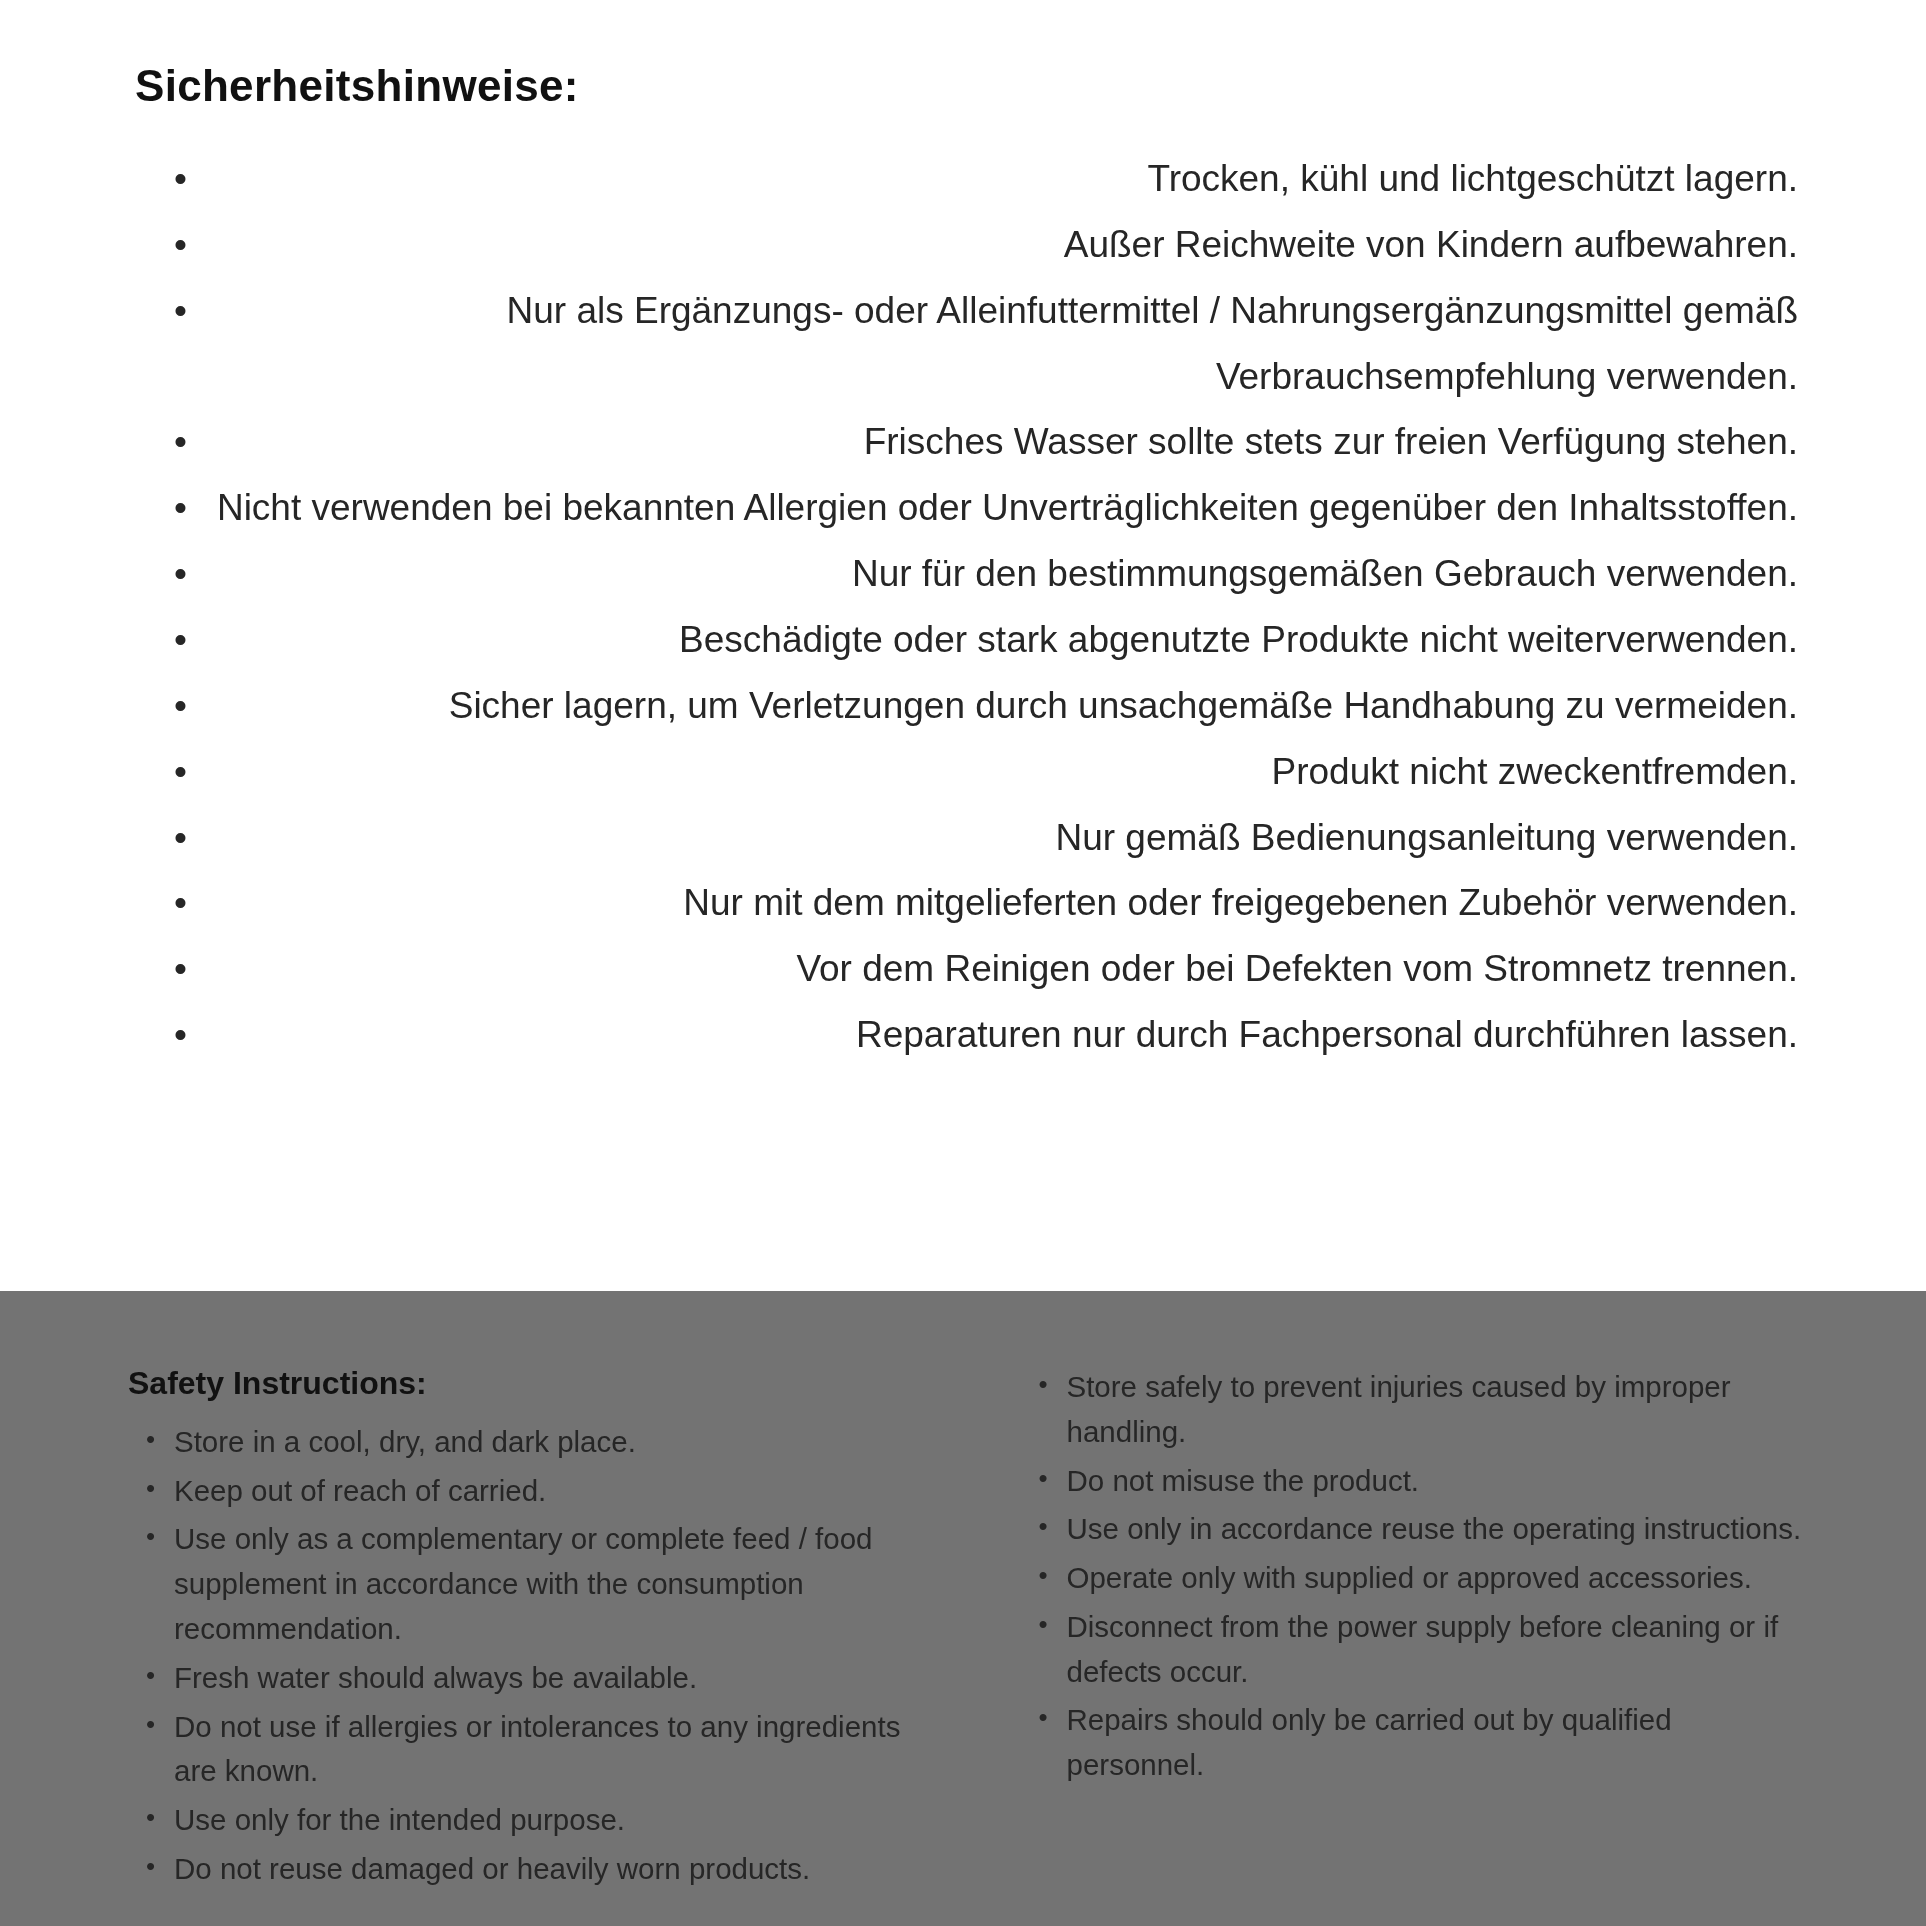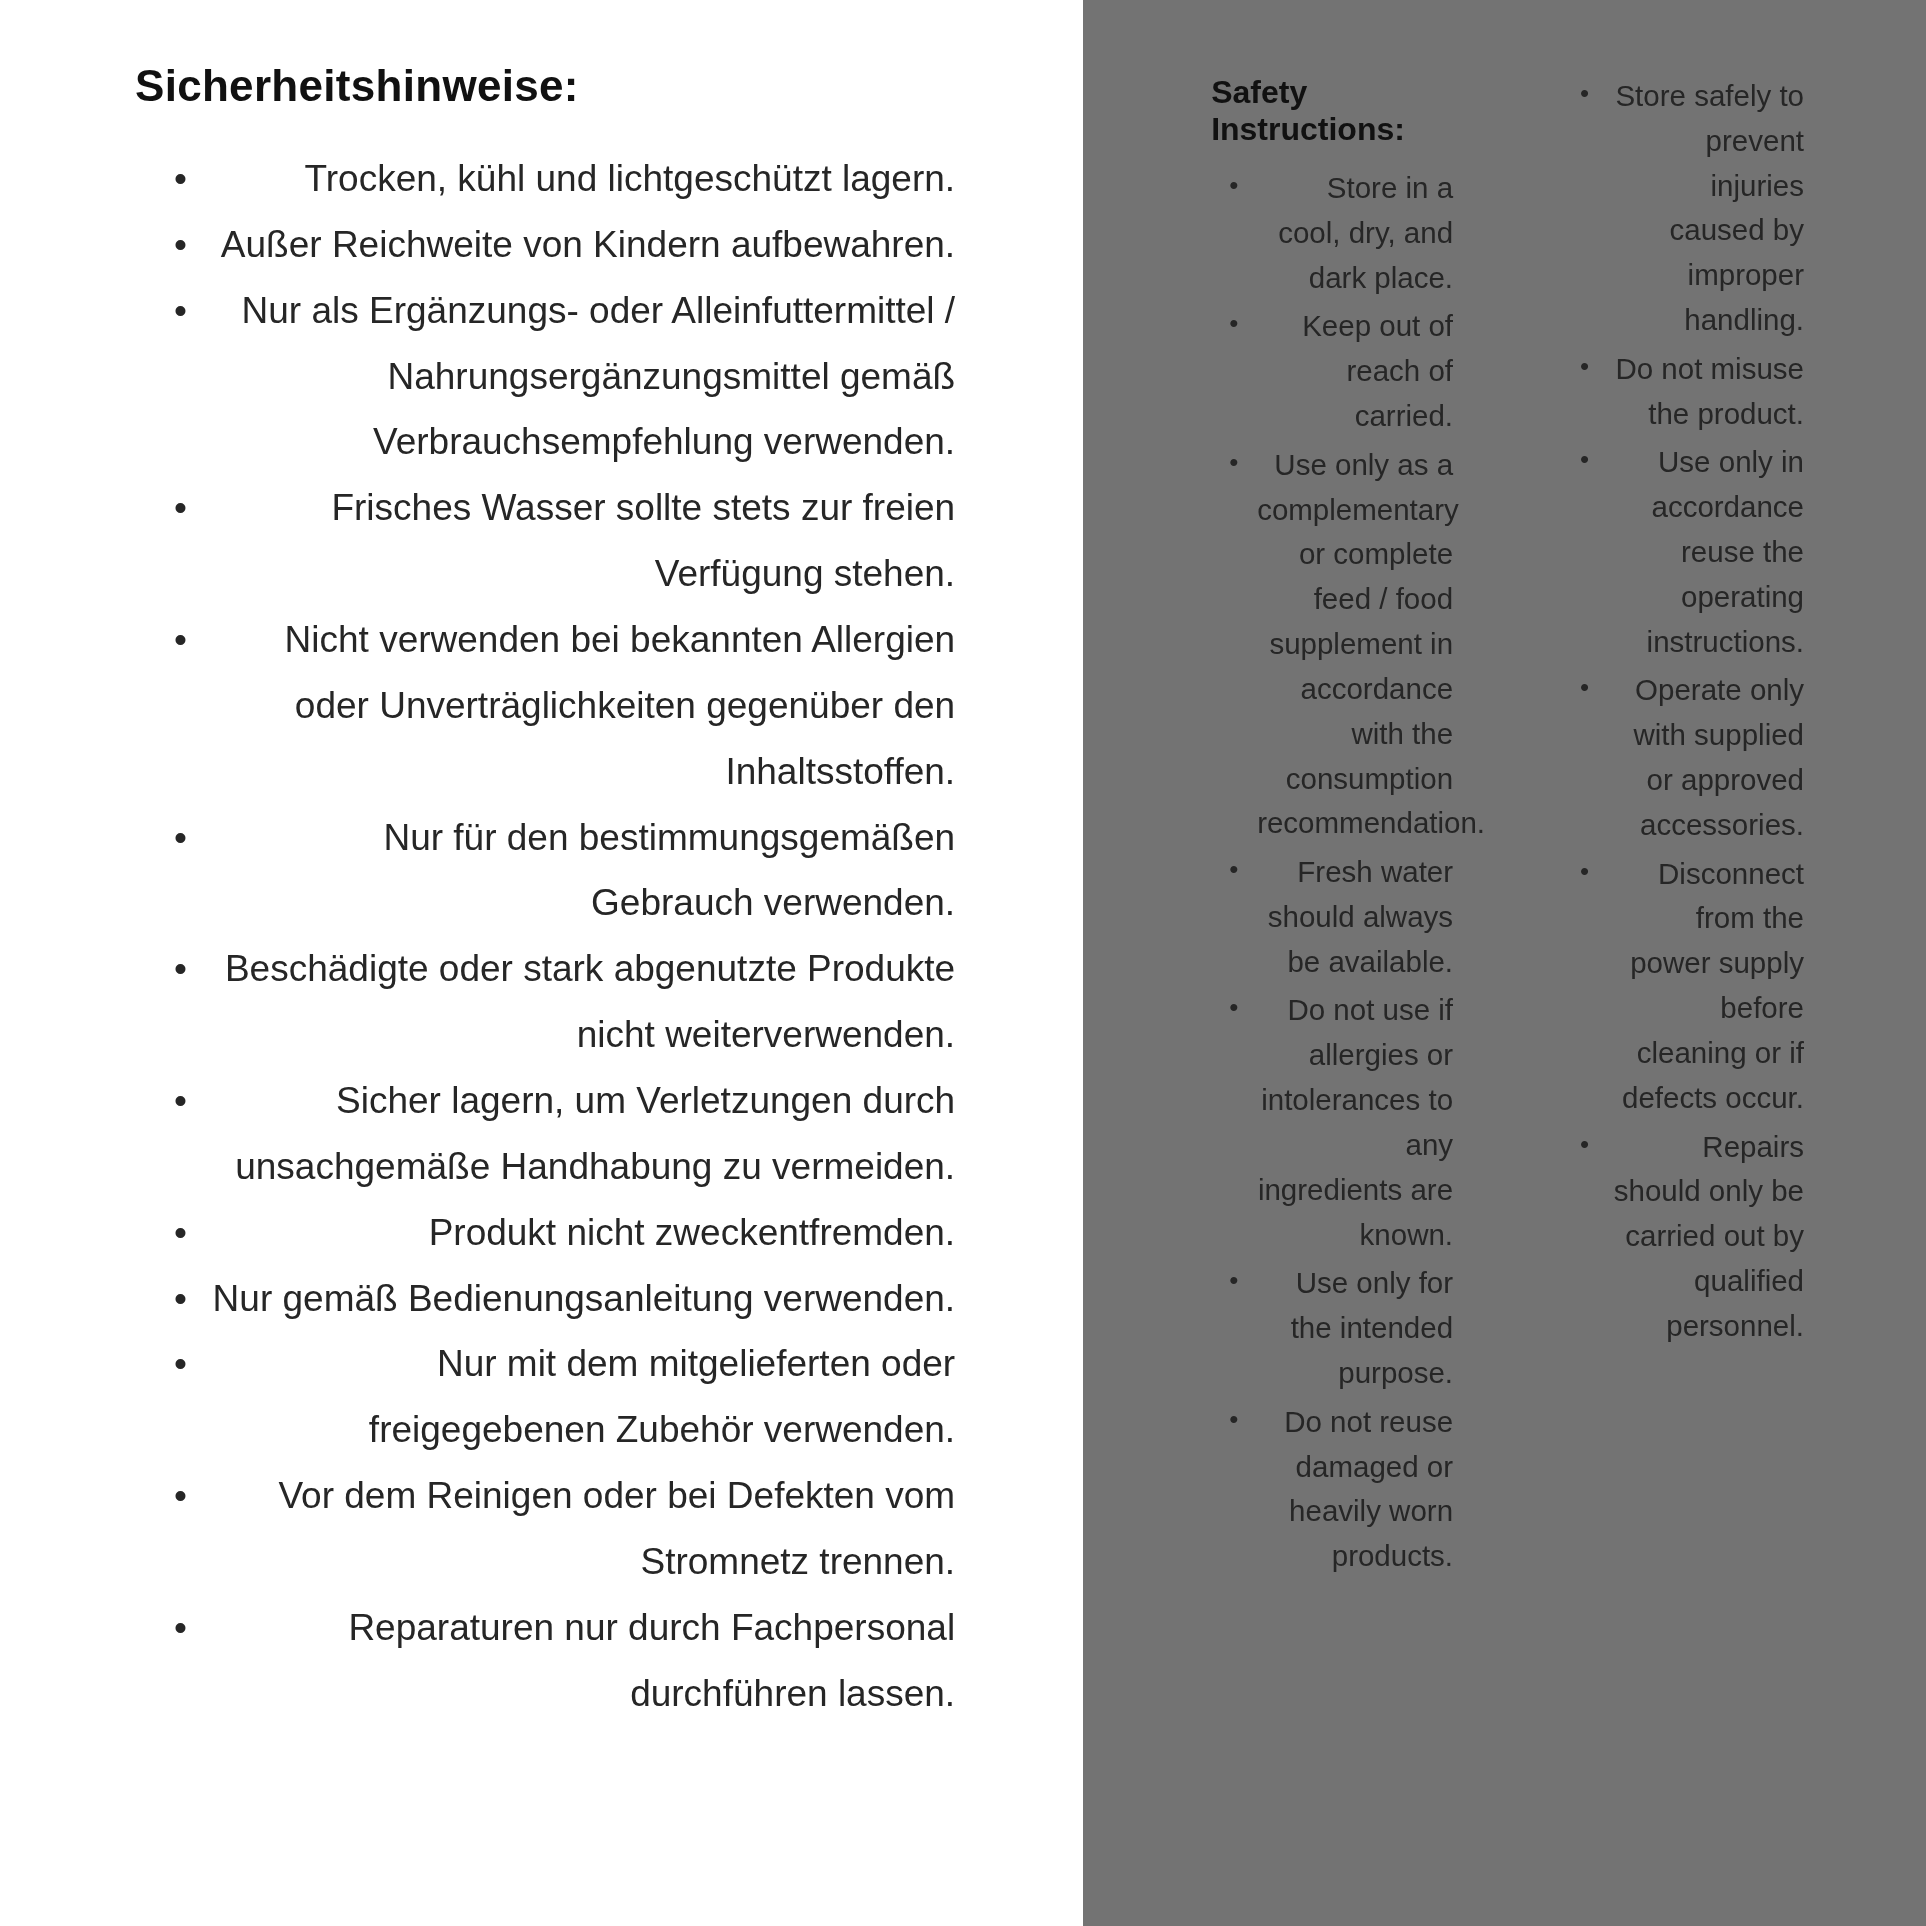--- a/index.html
+++ b/index.html
@@ -6,20 +6,21 @@
     margin: 0;
     padding: 0;
     background: #ffffff;
     font-family: "Liberation Sans", "DejaVu Sans", sans-serif;
     color: #1f1f1f;
   }
   .page {
     width: 1926px;
     height: 1926px;
     display: flex;
+    flex-direction: column;
     box-sizing: border-box;
     overflow: hidden;
   }
 
   
   .top-section {
     box-sizing: border-box;
     height: 1291px;
     padding: 61px 128px 0 135px;
     background: #ffffff;
@@ -74,21 +75,20 @@
     color: #111111;
     margin: 0 0 18px 0;
   }
   ul.en-list {
     list-style: none;
     margin: 0;
     padding: 0 0 0 18px;
     font-size: 29.5px;
     line-height: 1.52;
     color: #262626;
-    text-align: right;
   }
   ul.en-list li {
     position: relative;
     padding-left: 28px;
     margin-bottom: 3.9px;
   }
   ul.en-list li::before {
     content: "•";
     position: absolute;
     left: 0;

